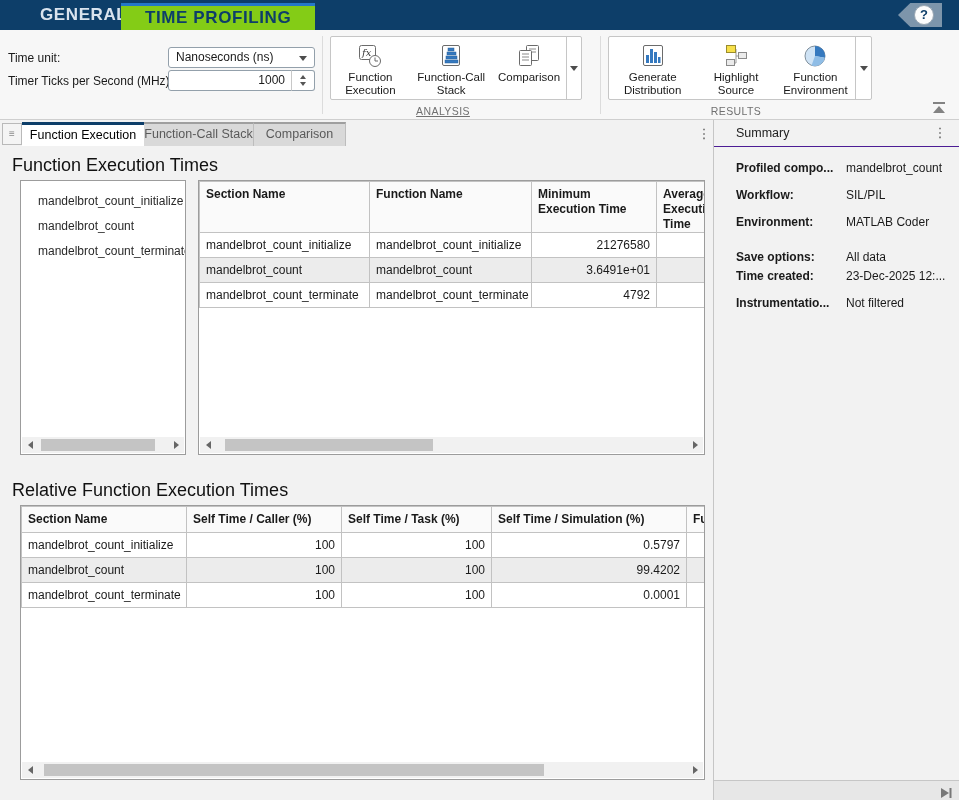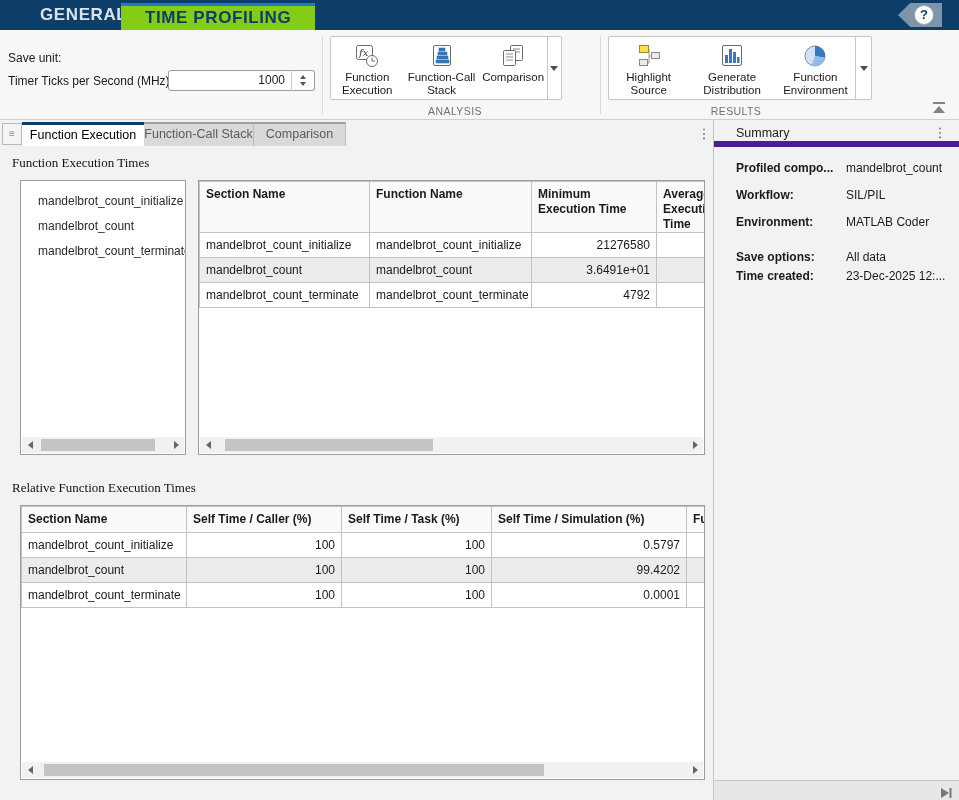--- a/index.html
+++ b/index.html
@@ -65,21 +65,21 @@
   .doc-tab { position:absolute; top:122px; height:24px; font-size:12.5px; text-align:center; cursor:default; }
   .doc-tab.active { left:22px; width:122px; background:#fff; border-top:3px solid #0d3e69;
                     color:#000; line-height:20px; }
   .doc-tab.inactive { background:#d9d9d9; border-top:2px solid #9f9f9f; border-right:1px solid #bdbdbd;
                       color:#5a5a5a; line-height:21px; }
   .doc-tab.t2 { left:144px; width:110px; }
   .doc-tab.t3 { left:254px; width:92px; }
   .dots { font-size:13px; color:#555; line-height:16px; text-align:center; }
   .dots-main { position:absolute; left:697px; top:126px; width:14px; height:16px; }
 
-  .section-heading { position:absolute; font-size:13px; color:#111;font-family:Liberation Serif, serif; }
+  .section-heading { position:absolute; font-size:18px; color:#111; }
 
   
   .boxed { position:absolute; background:#fff; border:1px solid #9c9c9c; overflow:hidden; }
   .fn-list { padding-top:8px; }
   .fn-item { height:25px; line-height:25px; padding-left:17px; font-size:12px; color:#2a2a2a;
              white-space:nowrap; overflow:hidden; }
 
   table.grid { border-collapse:collapse; table-layout:fixed; }
   table.grid th, table.grid td { border:1px solid #c2c2c2; font-size:12px; color:#1a1a1a;
              padding:0 6px; overflow:hidden; white-space:nowrap; }
@@ -97,21 +97,21 @@
                border-right:5.5px solid #666; }
   .arr-right { width:0; height:0; border-top:4.5px solid transparent; border-bottom:4.5px solid transparent;
                border-left:5.5px solid #666; }
   .sc-track { position:relative; flex:1; height:16px; }
   .sc-thumb { position:absolute; top:2px; height:12px; background:#c4c4c4; }
 
   
   .panel { position:absolute; left:713px; top:120px; width:246px; height:680px; background:#f2f2f2;
            border-left:1px solid #c6c6c6; }
   .panel-header { position:absolute; left:0; top:0; width:100%; height:27px;
-                  border-bottom:6px solid #4c1d95; }
+                  border-bottom:1px solid #4c1d95; }
   .panel-title { position:absolute; left:22px; top:6px; font-size:12.5px; color:#222; }
   .dots-panel { position:absolute; right:12px; top:5px; width:14px; height:16px; }
   .sum-row { position:absolute; left:22px; width:212px; height:27px; }
   .sum-label { position:absolute; left:0; top:0; width:104px; font-size:12px; font-weight:bold;
                color:#1a1a1a; white-space:nowrap; overflow:hidden; }
   .sum-value { position:absolute; left:110px; top:0; width:102px; font-size:12px; color:#1a1a1a;
                white-space:nowrap; overflow:hidden; }
   .panel-footer { position:absolute; left:0; bottom:0; width:100%; height:20px; background:#e7e7e7;
                   border-top:1px solid #c6c6c6; }
   .panel-collapse { position:absolute; right:7px; top:4px; width:12px; height:12px; }
@@ -123,31 +123,35 @@
   <div class="ts-tab general">GENERAL</div>
   <div class="ts-tab active">TIME PROFILING</div>
   <div class="help-wrap">
     <div class="help-pent"></div>
     <div class="help-circle">?</div>
   </div>
 </div>
 
 <div class="ribbon">
 
-  <div class="rb-label" style="left:8px; top:21px;">Save unit:</div>
+  <div class="rb-label" style="left:8px; top:21px;">Time unit:</div>
+  <div class="dd">
+    <span>Nanoseconds (ns)</span>
+    <span class="caret-down"></span>
+  </div>
   <div class="rb-label" style="left:8px; top:44px;">Timer Ticks per Second (MHz):</div>
   <div class="spin-input">1000</div>
   <div class="spin-btns">
     <span class="tri-up"></span>
     <span class="tri-down"></span>
   </div>
 
   <div class="rb-sep" style="left:322px;"></div>
 
-  <div class="rb-group" style="left:330px; width:232px;">
+  <div class="rb-group" style="left:330px; width:252px;">
     <div class="rb-btn" style="width:82px;">
       <div class="ic">
         <svg width="28" height="28" viewBox="0 0 28 28">
           <rect x="3.5" y="3.5" width="16" height="14" rx="2" fill="#fff" stroke="#6b6b6b"></rect>
           <text x="6" y="14" font-family="DejaVu Serif, serif" font-style="italic" font-size="10" fill="#3a3a3a">fx</text>
           <circle cx="19" cy="19" r="5.5" fill="#fff" stroke="#6b6b6b"></circle>
           <line x1="19" y1="19" x2="19" y2="15.5" stroke="#6b6b6b"></line>
           <line x1="19" y1="19" x2="22" y2="19" stroke="#6b6b6b"></line>
         </svg>
       </div>
@@ -176,48 +180,48 @@
           <line x1="7" y1="15" x2="14" y2="15" stroke="#8a8a8a"></line>
           <line x1="7" y1="18" x2="14" y2="18" stroke="#8a8a8a"></line>
         </svg>
       </div>
       <div class="tx">Comparison</div>
     </div>
     <div class="rb-ddstrip">
       <span class="caret-static"></span>
     </div>
   </div>
-  <div class="sec-label" style="left:316px; width:278px;">ANALYSIS</div>
+  <div class="sec-label" style="left:304px; width:278px;text-decoration:underline;">ANALYSIS</div>
 
   <div class="rb-sep" style="left:600px;"></div>
 
   <div class="rb-group" style="left:608px; width:264px;">
+    <div class="rb-btn" style="width:88px;">
+      <div class="ic">
+        <svg width="28" height="28" viewBox="0 0 28 28">
+          <rect x="4.5" y="3.5" width="19" height="20" rx="1.5" fill="#fff" stroke="#6b6b6b"></rect>
+          <rect x="7" y="13" width="3" height="8" fill="#3579bf"></rect>
+          <rect x="11" y="7" width="3" height="14" fill="#3579bf"></rect>
+          <rect x="15" y="10" width="3" height="11" fill="#3579bf"></rect>
+          <rect x="19" y="15" width="2.5" height="6" fill="#3579bf"></rect>
+        </svg>
+      </div>
+      <div class="tx">Generate Distribution</div>
+    </div>
     <div class="rb-btn" style="width:80px;">
       <div class="ic">
         <svg width="28" height="28" viewBox="0 0 28 28">
           <polyline points="10,7 14,7 14,14 18,14" fill="none" stroke="#9a9a9a"></polyline>
           <polyline points="14,14 14,21 10,21" fill="none" stroke="#9a9a9a"></polyline>
           <rect x="4.5" y="3.5" width="9" height="7" fill="#f7e04b" stroke="#9a8c2e"></rect>
           <rect x="16.5" y="10.5" width="8" height="6" fill="#ebebeb" stroke="#8a8a8a"></rect>
           <rect x="4.5" y="17.5" width="8" height="6" fill="#ebebeb" stroke="#8a8a8a"></rect>
         </svg>
       </div>
       <div class="tx">Highlight Source</div>
-    </div>
-    <div class="rb-btn" style="width:88px;">
-      <div class="ic">
-        <svg width="28" height="28" viewBox="0 0 28 28">
-          <rect x="4.5" y="3.5" width="19" height="20" rx="1.5" fill="#fff" stroke="#6b6b6b"></rect>
-          <rect x="7" y="13" width="3" height="8" fill="#3579bf"></rect>
-          <rect x="11" y="7" width="3" height="14" fill="#3579bf"></rect>
-          <rect x="15" y="10" width="3" height="11" fill="#3579bf"></rect>
-          <rect x="19" y="15" width="2.5" height="6" fill="#3579bf"></rect>
-        </svg>
-      </div>
-      <div class="tx">Generate Distribution</div>
     </div>
     <div class="rb-btn" style="width:80px;">
       <div class="ic">
         <svg width="28" height="28" viewBox="0 0 28 28">
           <circle cx="14" cy="14" r="10" fill="#cfe3f5" stroke="#7f8f9c"></circle>
           <path d="M14 14 L14 4 A10 10 0 0 1 23.8 15.8 Z" fill="#3579bf"></path>
           <path d="M14 14 L23.8 15.8 A10 10 0 0 1 10.5 23.4 Z" fill="#8fbde6"></path>
         </svg>
       </div>
       <div class="tx">Function Environment</div>
@@ -393,20 +397,24 @@
     <div class="sum-value">MATLAB Coder</div>
   </div>
   <div class="sum-row" style="top:130px;">
     <div class="sum-label">Save options:</div>
     <div class="sum-value">All data</div>
   </div>
   <div class="sum-row" style="top:149px;">
     <div class="sum-label">Time created:</div>
     <div class="sum-value">23-Dec-2025 12:...</div>
   </div>
+  <div class="sum-row" style="top:176px;">
+    <div class="sum-label">Instrumentatio...</div>
+    <div class="sum-value">Not filtered</div>
+  </div>
 
   <div class="panel-footer">
     <div class="panel-collapse">
       <svg width="12" height="12" viewBox="0 0 12 12">
         <polygon points="1,1 9,6 1,11" fill="#787878"></polygon>
         <rect x="9.5" y="1" width="2" height="10" fill="#787878"></rect>
       </svg>
     </div>
   </div>
 </div>

